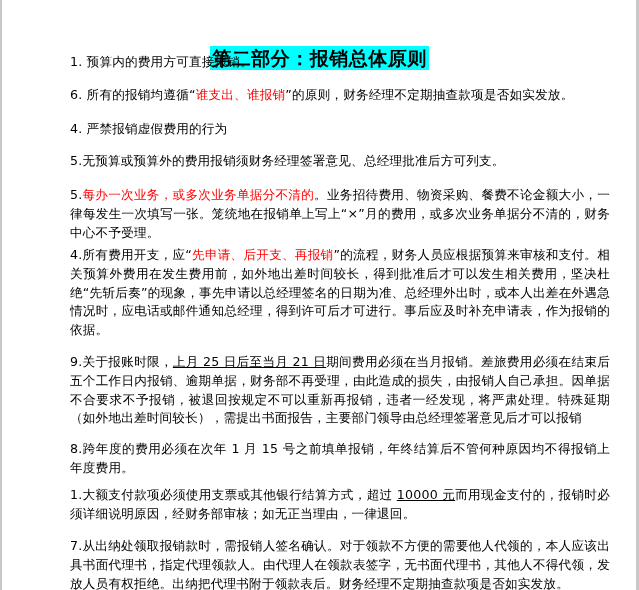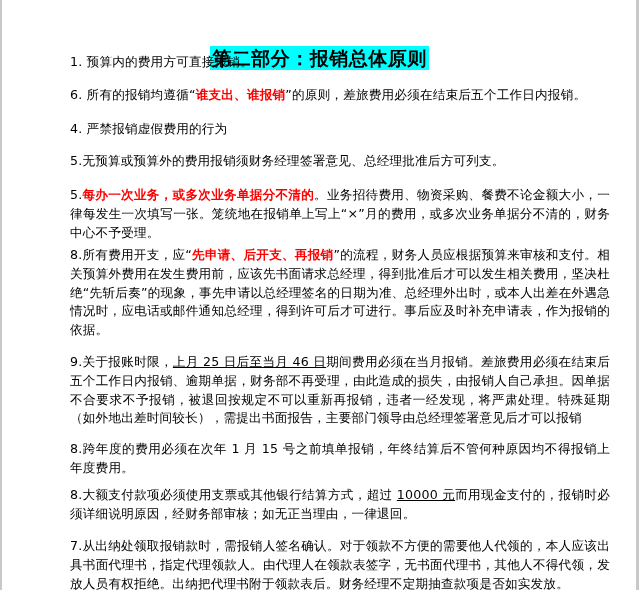--- a/index.html
+++ b/index.html
@@ -12,64 +12,64 @@
   .edge-right { position:absolute; left:636px; top:0; width:3px; height:590px; background:#c8c8c8; }
   .title-wrap { position:absolute; top:10px; left:0; width:639px; text-align:center; }
   .title {
     display:inline-block; background:#00ffff; font-weight:bold; font-size:19px;
     line-height:24px; padding:0 2px; letter-spacing:0.5px;margin-top:36px;
   }
   .para {
     position:absolute; left:70px; width:540px; font-size:12.6px; line-height:18.8px;
     text-align:justify; letter-spacing:0.2px;
   }
-  .red { color:#ff0000; font-weight:bold; }
+  .red { color:#ff0000; font-weight:normal; }
   .u { text-decoration:underline; }
 </style>
 </head>
 <body>
 
 <div class="edge-left"></div>
 <div class="edge-right"></div>
 
 <div class="title-wrap">
   <span class="title">第二部分：报销总体原则</span>
 </div>
 
 <div class="para" style="top:53px">
   <span>1. 预算内的费用方可直接报销。</span>
 </div>
 
 <div class="para" style="top:86px">
-  <span>6. 所有的报销均遵循“</span><span class="red">谁支出、谁报销</span><span>”的原则，差旅费用必须在结束后五个工作日内报销。</span>
+  <span>6. 所有的报销均遵循“</span><span class="red">谁支出、谁报销</span><span>”的原则，财务经理不定期抽查款项是否如实发放。</span>
 </div>
 
 <div class="para" style="top:120px">
   <span>4. 严禁报销虚假费用的行为</span>
 </div>
 
 <div class="para" style="top:152px">
   <span>5.无预算或预算外的费用报销须财务经理签署意见、总经理批准后方可列支。</span>
 </div>
 
 <div class="para" style="top:186px">
   <span>5.</span><span class="red">每办一次业务，或多次业务单据分不清的</span><span>。业务招待费用、物资采购、餐费不论金额大小，一律每发生一次填写一张。笼统地在报销单上写上“×”月的费用，或多次业务单据分不清的，财务中心不予受理。</span>
 </div>
 
 <div class="para" style="top:246px">
-  <span>8.所有费用开支，应“</span><span class="red">先申请、后开支、再报销</span><span>”的流程，财务人员应根据预算来审核和支付。相关预算外费用在发生费用前，应该先书面请求总经理，得到批准后才可以发生相关费用，坚决杜绝“先斩后奏”的现象，事先申请以总经理签名的日期为准、总经理外出时，或本人出差在外遇急情况时，应电话或邮件通知总经理，得到许可后才可进行。事后应及时补充申请表，作为报销的依据。</span>
+  <span>4.所有费用开支，应“</span><span class="red">先申请、后开支、再报销</span><span>”的流程，财务人员应根据预算来审核和支付。相关预算外费用在发生费用前，如外地出差时间较长，得到批准后才可以发生相关费用，坚决杜绝“先斩后奏”的现象，事先申请以总经理签名的日期为准、总经理外出时，或本人出差在外遇急情况时，应电话或邮件通知总经理，得到许可后才可进行。事后应及时补充申请表，作为报销的依据。</span>
 </div>
 
 <div class="para" style="top:353px">
-  <span>9.关于报账时限，</span><span class="u">上月 25 日后至当月 46 日</span><span>期间费用必须在当月报销。差旅费用必须在结束后五个工作日内报销、逾期单据，财务部不再受理，由此造成的损失，由报销人自己承担。因单据不合要求不予报销，被退回按规定不可以重新再报销，违者一经发现，将严肃处理。特殊延期（如外地出差时间较长），需提出书面报告，主要部门领导由总经理签署意见后才可以报销</span>
+  <span>9.关于报账时限，</span><span class="u">上月 25 日后至当月 21 日</span><span>期间费用必须在当月报销。差旅费用必须在结束后五个工作日内报销、逾期单据，财务部不再受理，由此造成的损失，由报销人自己承担。因单据不合要求不予报销，被退回按规定不可以重新再报销，违者一经发现，将严肃处理。特殊延期（如外地出差时间较长），需提出书面报告，主要部门领导由总经理签署意见后才可以报销</span>
 </div>
 
 <div class="para" style="top:440px">
   <span>8.跨年度的费用必须在次年 1 月 15 号之前填单报销，年终结算后不管何种原因均不得报销上年度费用。</span>
 </div>
 
 <div class="para" style="top:486px">
-  <span>8.大额支付款项必须使用支票或其他银行结算方式，超过 </span><span class="u">10000 元</span><span>而用现金支付的，报销时必须详细说明原因，经财务部审核；如无正当理由，一律退回。</span>
+  <span>1.大额支付款项必须使用支票或其他银行结算方式，超过 </span><span class="u">10000 元</span><span>而用现金支付的，报销时必须详细说明原因，经财务部审核；如无正当理由，一律退回。</span>
 </div>
 
 <div class="para" style="top:537px">
   <span>7.从出纳处领取报销款时，需报销人签名确认。对于领款不方便的需要他人代领的，本人应该出具书面代理书，指定代理领款人。由代理人在领款表签字，无书面代理书，其他人不得代领，发放人员有权拒绝。出纳把代理书附于领款表后。财务经理不定期抽查款项是否如实发放。</span>
 </div>
 
 </body></html>

